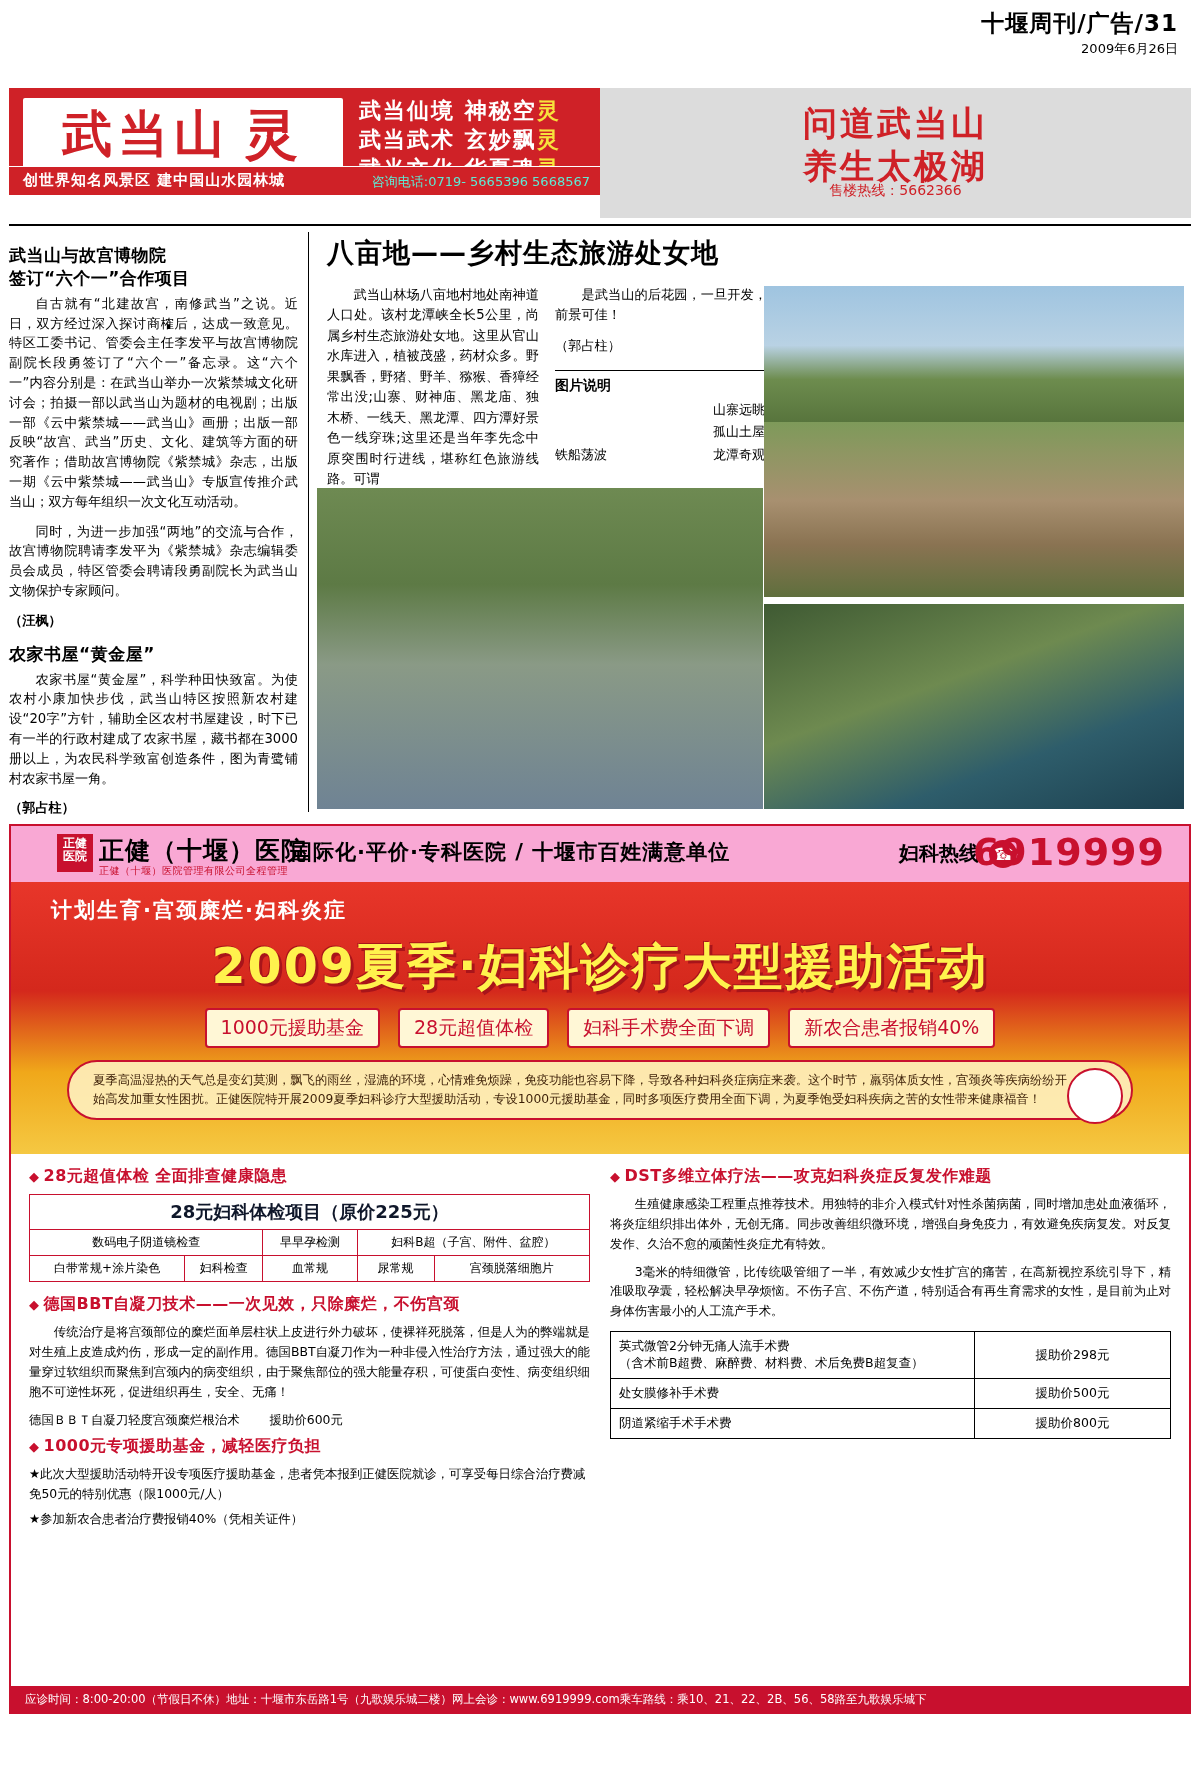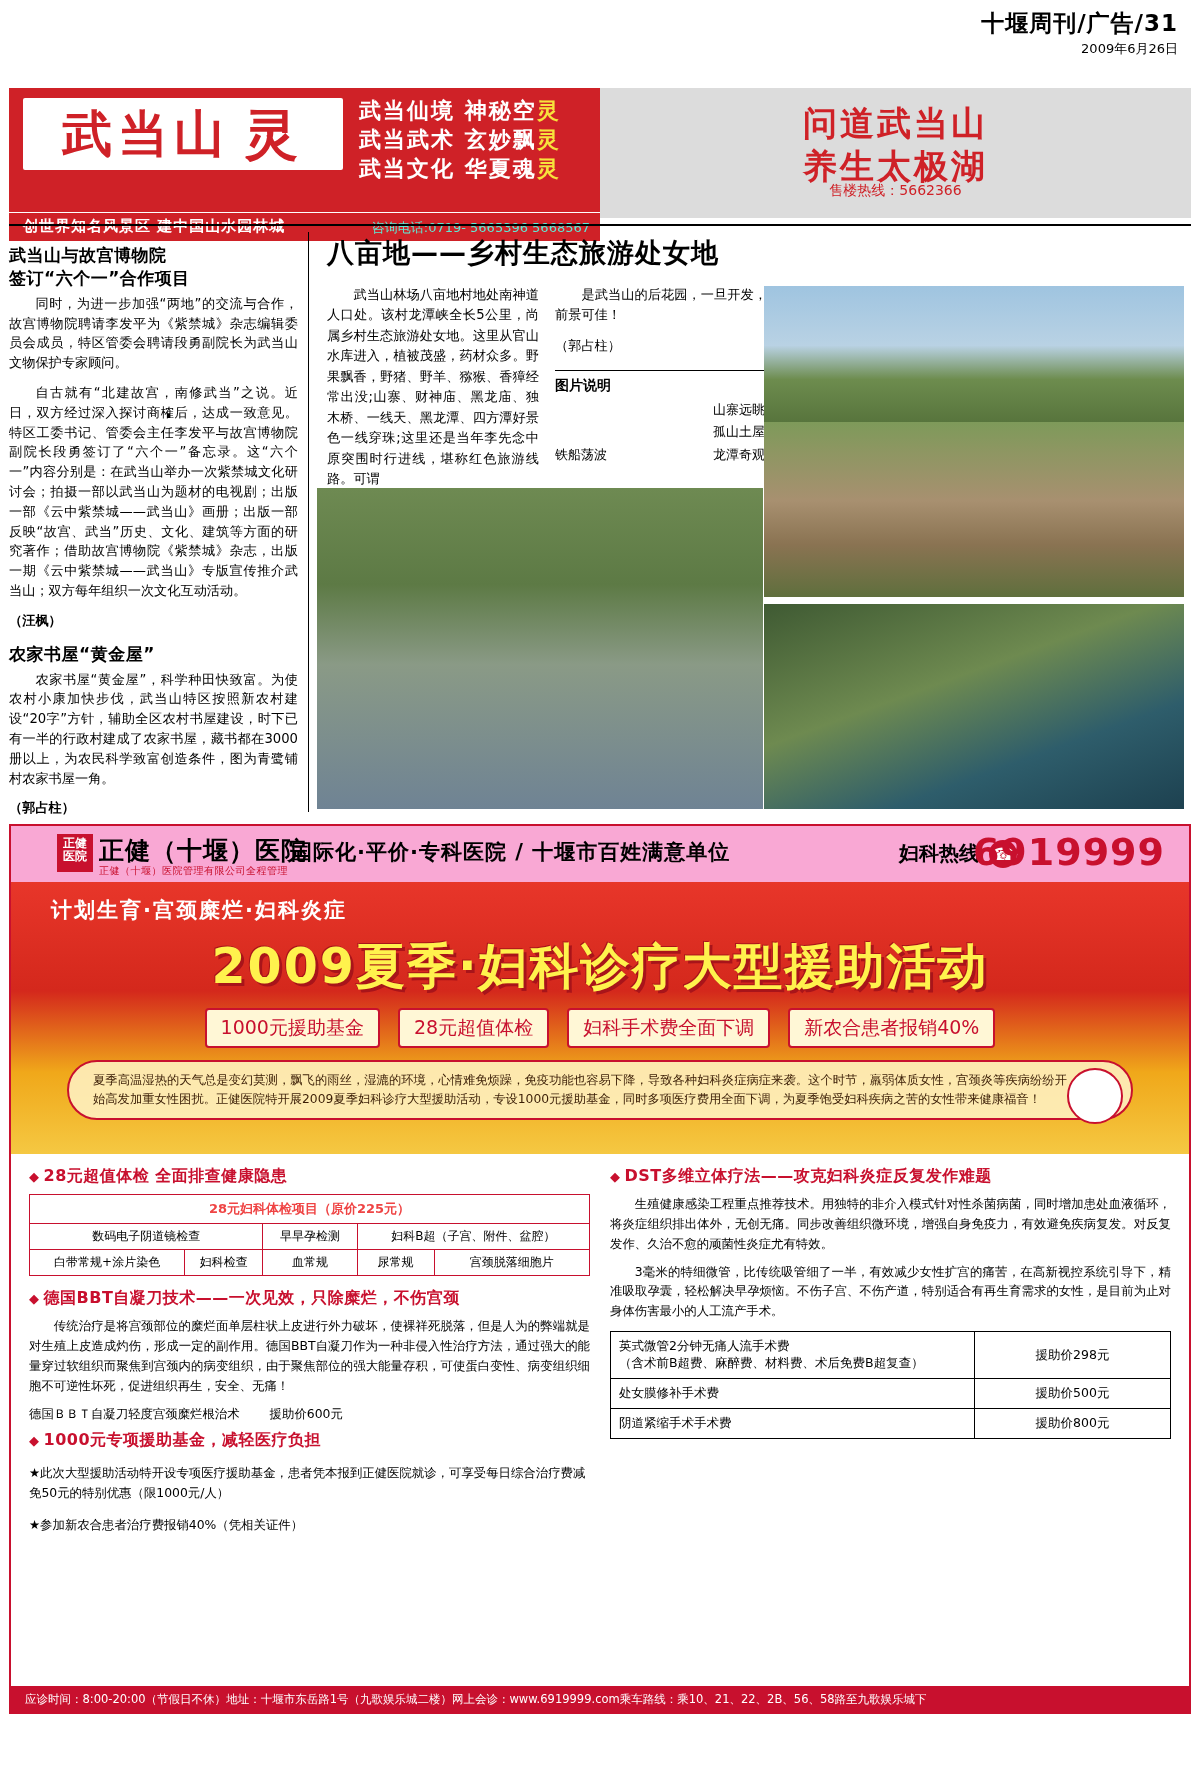--- a/index.html
+++ b/index.html
@@ -6,21 +6,21 @@
   body{width:1200px;height:1788px;font-family:"DejaVu Sans","Liberation Sans",sans-serif;color:#000;}
   .page{position:relative;width:1200px;height:1788px;overflow:hidden;}
 
   
   .masthead{position:absolute;left:0;top:0;width:1200px;height:70px;}
   .mast-title{position:absolute;right:22px;top:8px;font-size:23px;font-weight:bold;letter-spacing:1px;}
   .mast-date{position:absolute;right:22px;top:40px;font-size:13px;color:#000;}
 
   
   .topad{position:absolute;left:9px;top:88px;width:1182px;height:130px;}
-  .topad-left{position:absolute;left:0;top:0;width:591px;height:153px;background:#cf2127;}
+  .topad-left{position:absolute;left:0;top:0;width:591px;height:107px;background:#cf2127;}
   .topad-logo{position:absolute;left:14px;top:10px;width:320px;height:72px;background:#fff;border-radius:2px;display:flex;align-items:center;justify-content:center;}
   .topad-logo span{font-family:"DejaVu Serif","Liberation Serif",serif;font-size:50px;font-weight:bold;color:#cf2127;letter-spacing:6px;line-height:1;}
   .topad-logo .ling{color:#cf2127;font-size:54px;margin-left:14px;}
   .topad-slogans{position:absolute;left:350px;top:8px;color:#fff;font-size:22px;font-weight:bold;line-height:1.32;letter-spacing:2px;}
   .topad-slogans .y{color:#f7e23c;}
   .topad-bottom{position:absolute;left:0;bottom:0;width:591px;height:28px;background:#cf2127;border-top:1px solid #fff;}
   .topad-bottom .l{position:absolute;left:14px;top:4px;color:#fff;font-size:15px;font-weight:bold;letter-spacing:1px;}
   .topad-bottom .r{position:absolute;right:10px;top:6px;color:#5eead4;font-size:13px;}
   .topad-right{position:absolute;left:591px;top:0;width:591px;height:130px;background:#dcdcdc;}
   .topad-right h2{margin:0;position:absolute;left:0;right:0;top:14px;text-align:center;color:#cf2127;font-size:34px;font-weight:bold;letter-spacing:3px;line-height:1.25;font-family:"DejaVu Sans","Liberation Sans",sans-serif;}
@@ -66,25 +66,25 @@
   .banner-mascot{position:absolute;right:66px;top:186px;width:52px;height:52px;border-radius:50%;background:#fff;border:2px solid #c8102e;}
 
   .hosp-body{position:absolute;left:0;top:328px;width:1178px;height:520px;padding:12px 18px;box-sizing:border-box;display:flex;gap:20px;}
   .hb-col{flex:1;}
   .hb-h{color:#c8102e;font-size:16px;font-weight:bold;margin:0 0 7px 0;letter-spacing:.5px;}
   .hb-h::before{content:"\25C6";margin-right:4px;font-size:13px;}
   .hb-p{font-size:12.4px;line-height:1.6;text-align:justify;text-indent:2em;margin:0 0 8px 0;}
   .hb-note{font-size:12.4px;line-height:1.7;margin:0 0 6px 0;}
   table.ht{border-collapse:collapse;width:100%;margin-bottom:12px;}
   table.ht td{border:1px solid #c8102e;font-size:12px;padding:4px 5px;text-align:center;}
-  table.ht td.title{color:#ef4444;font-weight:bold;font-size:13px;padding:5px;}
+  table.ht td.title{color:#0f172a;font-weight:bold;font-size:18px;padding:5px;}
   table.pt{border-collapse:collapse;width:100%;margin-top:10px;}
   table.pt td{border:1px solid #000;font-size:12.5px;padding:6px 8px;}
   table.pt td.r{text-align:center;width:35%;}
-  .star{font-size:12.4px;line-height:1.6;margin:12px 0 5px 0;}
+  .star{font-size:12.4px;line-height:1.6;margin:0 0 5px 0;}
   .star::before{content:"\2605 ";}
 
   .hosp-foot{position:absolute;left:0;bottom:0;width:1178px;height:26px;background:#c8102e;color:#fff;font-size:11.5px;line-height:26px;padding:0 14px;box-sizing:border-box;display:flex;justify-content:flex-start;align-items:center;}
   .hosp-foot span{white-space:nowrap;}
 </style>
 </head>
 <body>
 
 <div class="page">
 
@@ -117,22 +117,22 @@
       <div class="hot">售楼热线：5662366</div>
     </div>
   </div>
 
   <div class="news">
 
     <div class="col1">
       <div class="sec">
         <h3 style="white-space:pre-line">武当山与故宫博物院
 签订“六个一”合作项目</h3>
+        <p>自古就有“北建故宫，南修武当”之说。近日，双方经过深入探讨商榷后，达成一致意见。特区工委书记、管委会主任李发平与故宫博物院副院长段勇签订了“六个一”备忘录。这“六个一”内容分别是：在武当山举办一次紫禁城文化研讨会；拍摄一部以武当山为题材的电视剧；出版一部《云中紫禁城——武当山》画册；出版一部反映“故宫、武当”历史、文化、建筑等方面的研究著作；借助故宫博物院《紫禁城》杂志，出版一期《云中紫禁城——武当山》专版宣传推介武当山；双方每年组织一次文化互动活动。</p>
         <p>同时，为进一步加强“两地”的交流与合作，故宫博物院聘请李发平为《紫禁城》杂志编辑委员会成员，特区管委会聘请段勇副院长为武当山文物保护专家顾问。</p>
-        <p>自古就有“北建故宫，南修武当”之说。近日，双方经过深入探讨商榷后，达成一致意见。特区工委书记、管委会主任李发平与故宫博物院副院长段勇签订了“六个一”备忘录。这“六个一”内容分别是：在武当山举办一次紫禁城文化研讨会；拍摄一部以武当山为题材的电视剧；出版一部《云中紫禁城——武当山》画册；出版一部反映“故宫、武当”历史、文化、建筑等方面的研究著作；借助故宫博物院《紫禁城》杂志，出版一期《云中紫禁城——武当山》专版宣传推介武当山；双方每年组织一次文化互动活动。</p>
         <p class="byline" style="text-indent:0">（汪枫）</p>
       </div>
       <div class="sec">
         <h3>农家书屋“黄金屋”</h3>
         <p>农家书屋“黄金屋”，科学种田快致富。为使农村小康加快步伐，武当山特区按照新农村建设“20字”方针，辅助全区农村书屋建设，时下已有一半的行政村建成了农家书屋，藏书都在3000册以上，为农民科学致富创造条件，图为青鹭铺村农家书屋一角。</p>
         <p class="byline" style="text-indent:0">（郭占柱）</p>
       </div>
       <div class="sec">
         <h3>白武旅游路全面推进</h3>
         <p>为确保白浪至武当山一级旅游公路改造如期完成，武当山特区闻风而动，力求措前使辖区内所辖路段告竣，为打破制约武当山旅游交通瓶颈做贡献。</p>

